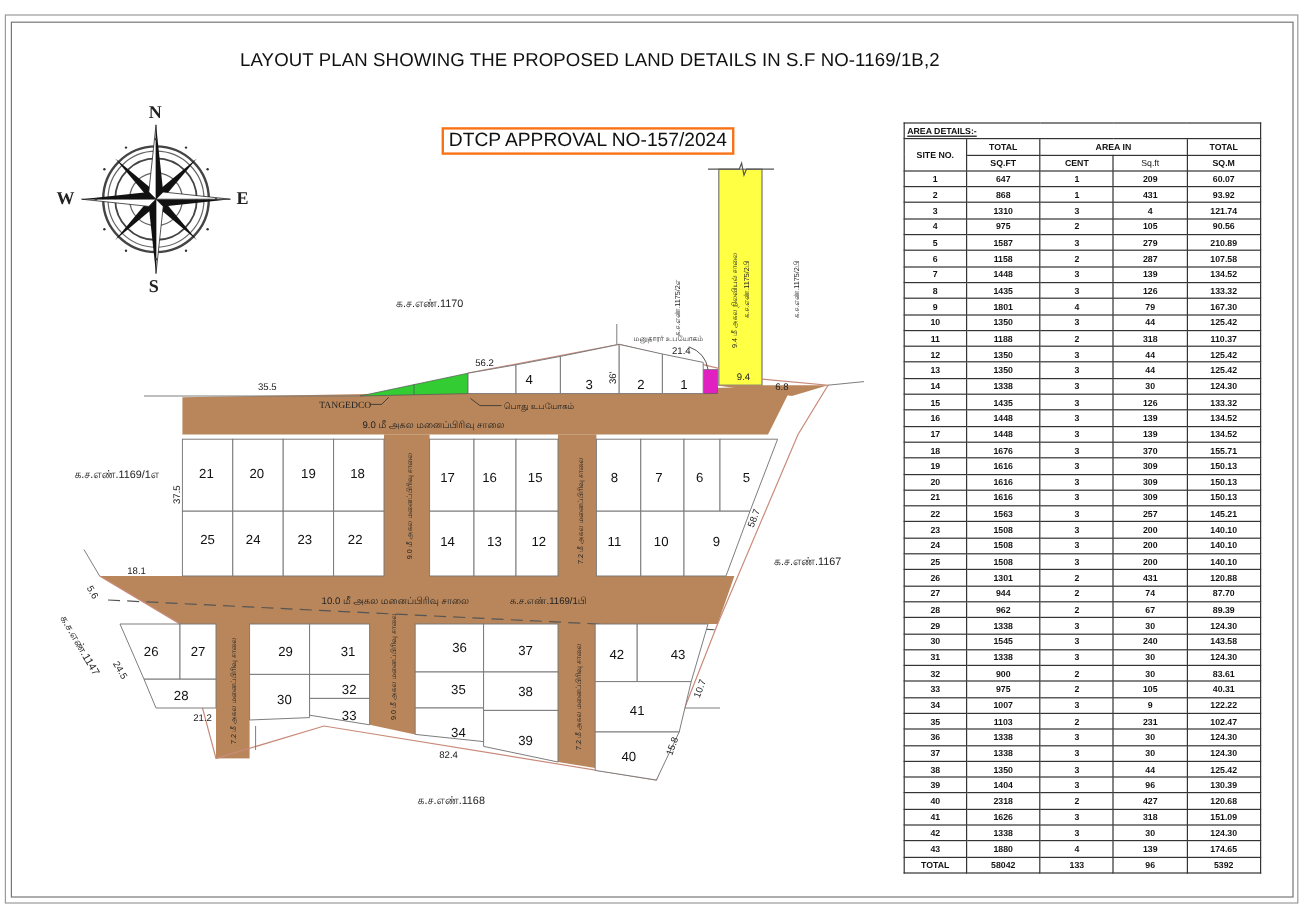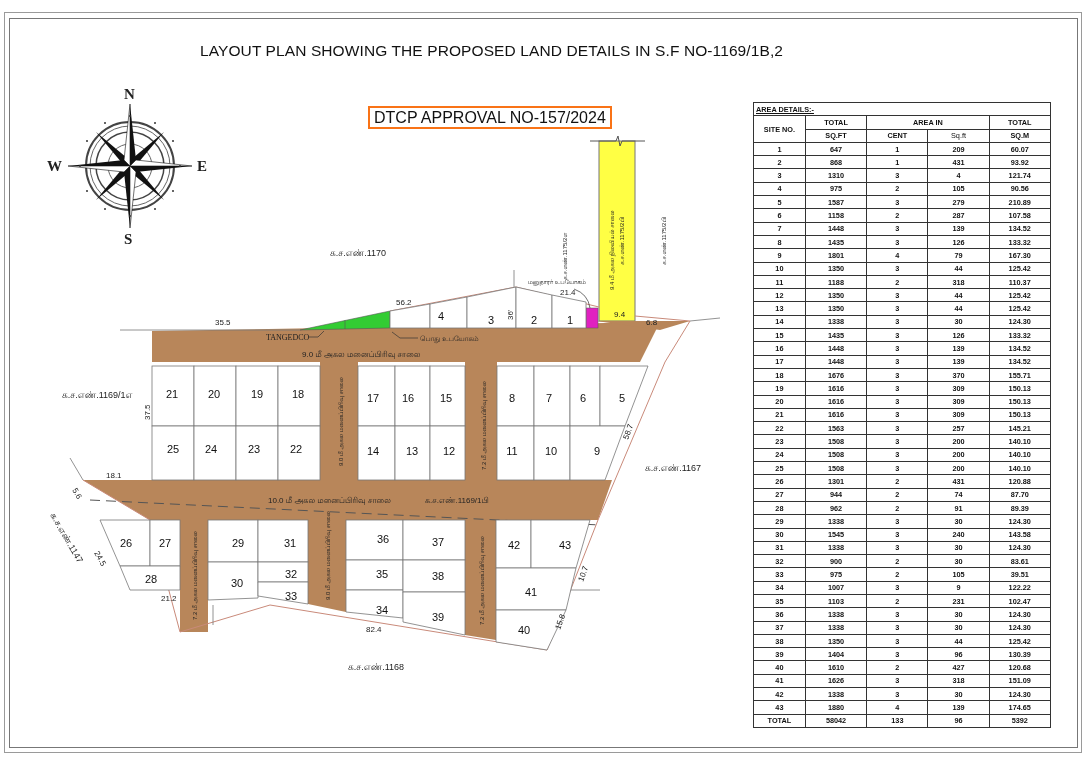--- a/index.html
+++ b/index.html
@@ -486,21 +486,21 @@
         <td>27</td>
         <td>944</td>
         <td>2</td>
         <td>74</td>
         <td>87.70</td>
       </tr>
       <tr>
         <td>28</td>
         <td>962</td>
         <td>2</td>
-        <td>91</td>
+        <td>67</td>
         <td>89.39</td>
       </tr>
       <tr>
         <td>29</td>
         <td>1338</td>
         <td>3</td>
         <td>30</td>
         <td>124.30</td>
       </tr>
       <tr>
@@ -522,21 +522,21 @@
         <td>900</td>
         <td>2</td>
         <td>30</td>
         <td>83.61</td>
       </tr>
       <tr>
         <td>33</td>
         <td>975</td>
         <td>2</td>
         <td>105</td>
-        <td>39.51</td>
+        <td>40.31</td>
       </tr>
       <tr>
         <td>34</td>
         <td>1007</td>
         <td>3</td>
         <td>9</td>
         <td>122.22</td>
       </tr>
       <tr>
         <td>35</td>
@@ -568,21 +568,21 @@
       </tr>
       <tr>
         <td>39</td>
         <td>1404</td>
         <td>3</td>
         <td>96</td>
         <td>130.39</td>
       </tr>
       <tr>
         <td>40</td>
-        <td>1610</td>
+        <td>2318</td>
         <td>2</td>
         <td>427</td>
         <td>120.68</td>
       </tr>
       <tr>
         <td>41</td>
         <td>1626</td>
         <td>3</td>
         <td>318</td>
         <td>151.09</td>

